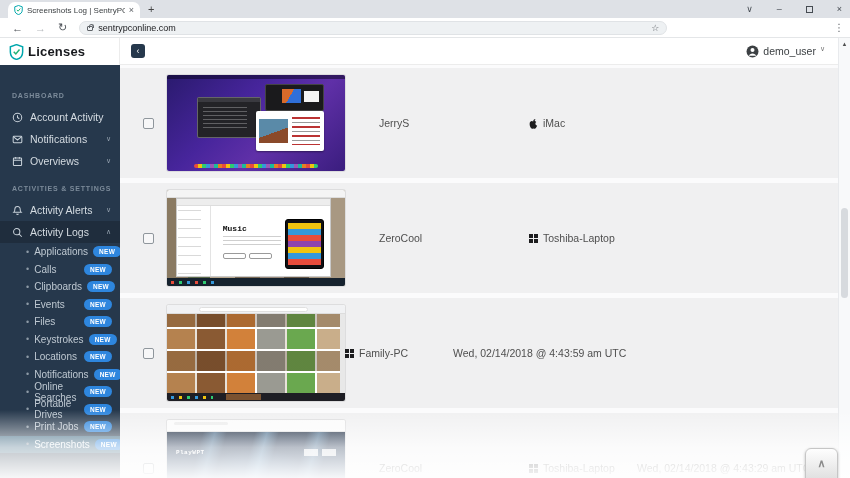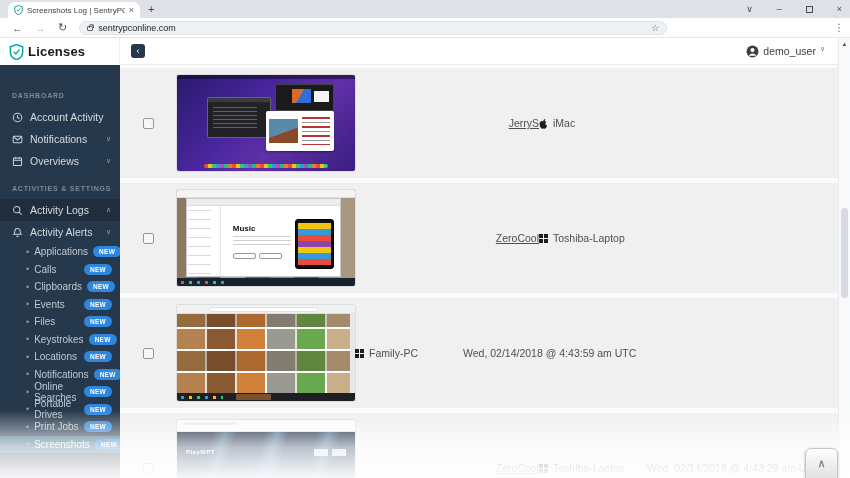--- a/index.html
+++ b/index.html
@@ -49,22 +49,22 @@
   .topbar { height:27px; background:#fff; border-bottom:1px solid #ececec; display:flex; align-items:center; position:relative; }
   .collapse-btn { width:14px; height:14px; margin-left:11px; background:#26384c; border-radius:3px; color:#fff; font-size:9px; display:flex; align-items:center; justify-content:center; cursor:pointer; }
   .usermenu { position:absolute; right:13px; display:flex; align-items:flex-start; gap:4px; cursor:pointer; }
   .username { font-size:10.5px; color:#3c4043; }
   .uchev { font-size:7px; color:#777; }
   .content { flex:1; background:#fbfbfc; padding-top:3px; overflow:hidden; }
 
   
   .row { height:110px; background:#f0f0f1; margin-bottom:5px; display:flex; align-items:center; }
   .cbx { width:11px; height:11px; border:1.5px solid #8f969c; border-radius:2px; margin-left:23px; background:#f7f7f8; flex:0 0 auto; cursor:pointer; }
-  .thumb { width:178px; height:96px; margin-left:23px; border-radius:2px; position:relative; overflow:hidden; flex:0 0 auto; box-shadow:0 0 0 1px rgba(0,0,0,0.08); cursor:pointer; }
-  .cell-user { width:150px; margin-left:34px; text-align:right; font-size:10.5px; color:#4f4f4f;text-decoration:underline; }
+  .thumb { width:178px; height:96px; margin-left:13px; border-radius:2px; position:relative; overflow:hidden; flex:0 0 auto; box-shadow:0 0 0 1px rgba(0,0,0,0.08); cursor:pointer;font-family:Liberation Mono, monospace; }
+  .cell-user { width:150px; margin-left:34px; text-align:left; font-size:10.5px; color:#4f4f4f; }
   .cell-device { width:108px; display:flex; align-items:center; gap:5px; font-size:10.5px; color:#4f4f4f; }
   .cell-time { flex:1; font-size:10.5px; color:#4f4f4f; }
 
   .win-logo { width:9px; height:9px; display:grid; grid-template-columns:4px 4px; grid-template-rows:4px 4px; gap:1px; }
   .win-logo i { background:#1d1d1f; }
 
   
   .t-mac { background:linear-gradient(135deg,#2a1a6e 0%,#47259c 38%,#6030a8 62%,#3a1d7e 100%); }
   .t-mac .menubar { position:absolute; top:0; left:0; right:0; height:4px; background:rgba(15,8,40,0.55); }
   .t-mac .term { position:absolute; left:17%; top:23%; width:36%; height:43%; background:#232327; border:1px solid rgba(255,255,255,0.3); border-radius:2px; }
@@ -206,35 +206,35 @@
           <svg width="11" height="11" viewBox="0 0 14 14">
               <rect x="1.8" y="2.6" width="10.4" height="9.6" rx="1" fill="none" stroke="#c9d2da" stroke-width="1.3"></rect>
               <path d="M1.8 5.4 H12.2 M4.6 1.4 V3.4 M9.4 1.4 V3.4" fill="none" stroke="#c9d2da" stroke-width="1.3"></path>
             </svg>
           <span>Overviews</span>
           <span class="chev">∨</span>
         </div>
 
         <div class="navhdr second">ACTIVITIES &amp; SETTINGS</div>
 
+        <div class="navitem">
+          <svg width="11" height="11" viewBox="0 0 14 14">
+              <path d="M7 1.8 C4.8 1.8 3.6 3.4 3.6 5.4 C3.6 8.2 2.4 9.2 2.4 9.2 H11.6 C11.6 9.2 10.4 8.2 10.4 5.4 C10.4 3.4 9.2 1.8 7 1.8 Z" fill="none" stroke="#c9d2da" stroke-width="1.3"></path>
+              <path d="M5.8 11.2 a1.3 1.3 0 0 0 2.4 0" fill="none" stroke="#c9d2da" stroke-width="1.3"></path>
+            </svg>
+          <span>Activity Alerts</span>
+          <span class="chev">∨</span>
+        </div>
         <div class="navitem active-parent">
           <svg width="11" height="11" viewBox="0 0 14 14">
               <circle cx="6" cy="6" r="4" fill="none" stroke="#c9d2da" stroke-width="1.3"></circle>
               <path d="M9 9 L12.4 12.4" fill="none" stroke="#c9d2da" stroke-width="1.3"></path>
             </svg>
           <span>Activity Logs</span>
           <span class="chev">∧</span>
-        </div>
-        <div class="navitem">
-          <svg width="11" height="11" viewBox="0 0 14 14">
-              <path d="M7 1.8 C4.8 1.8 3.6 3.4 3.6 5.4 C3.6 8.2 2.4 9.2 2.4 9.2 H11.6 C11.6 9.2 10.4 8.2 10.4 5.4 C10.4 3.4 9.2 1.8 7 1.8 Z" fill="none" stroke="#c9d2da" stroke-width="1.3"></path>
-              <path d="M5.8 11.2 a1.3 1.3 0 0 0 2.4 0" fill="none" stroke="#c9d2da" stroke-width="1.3"></path>
-            </svg>
-          <span>Activity Alerts</span>
-          <span class="chev">∨</span>
         </div>
 
         <div class="subitem">
           <span class="blt">•</span>
           <span>Applications</span>
           <span class="badge">NEW</span>
         </div>
         <div class="subitem">
           <span class="blt">•</span>
           <span>Calls</span>

